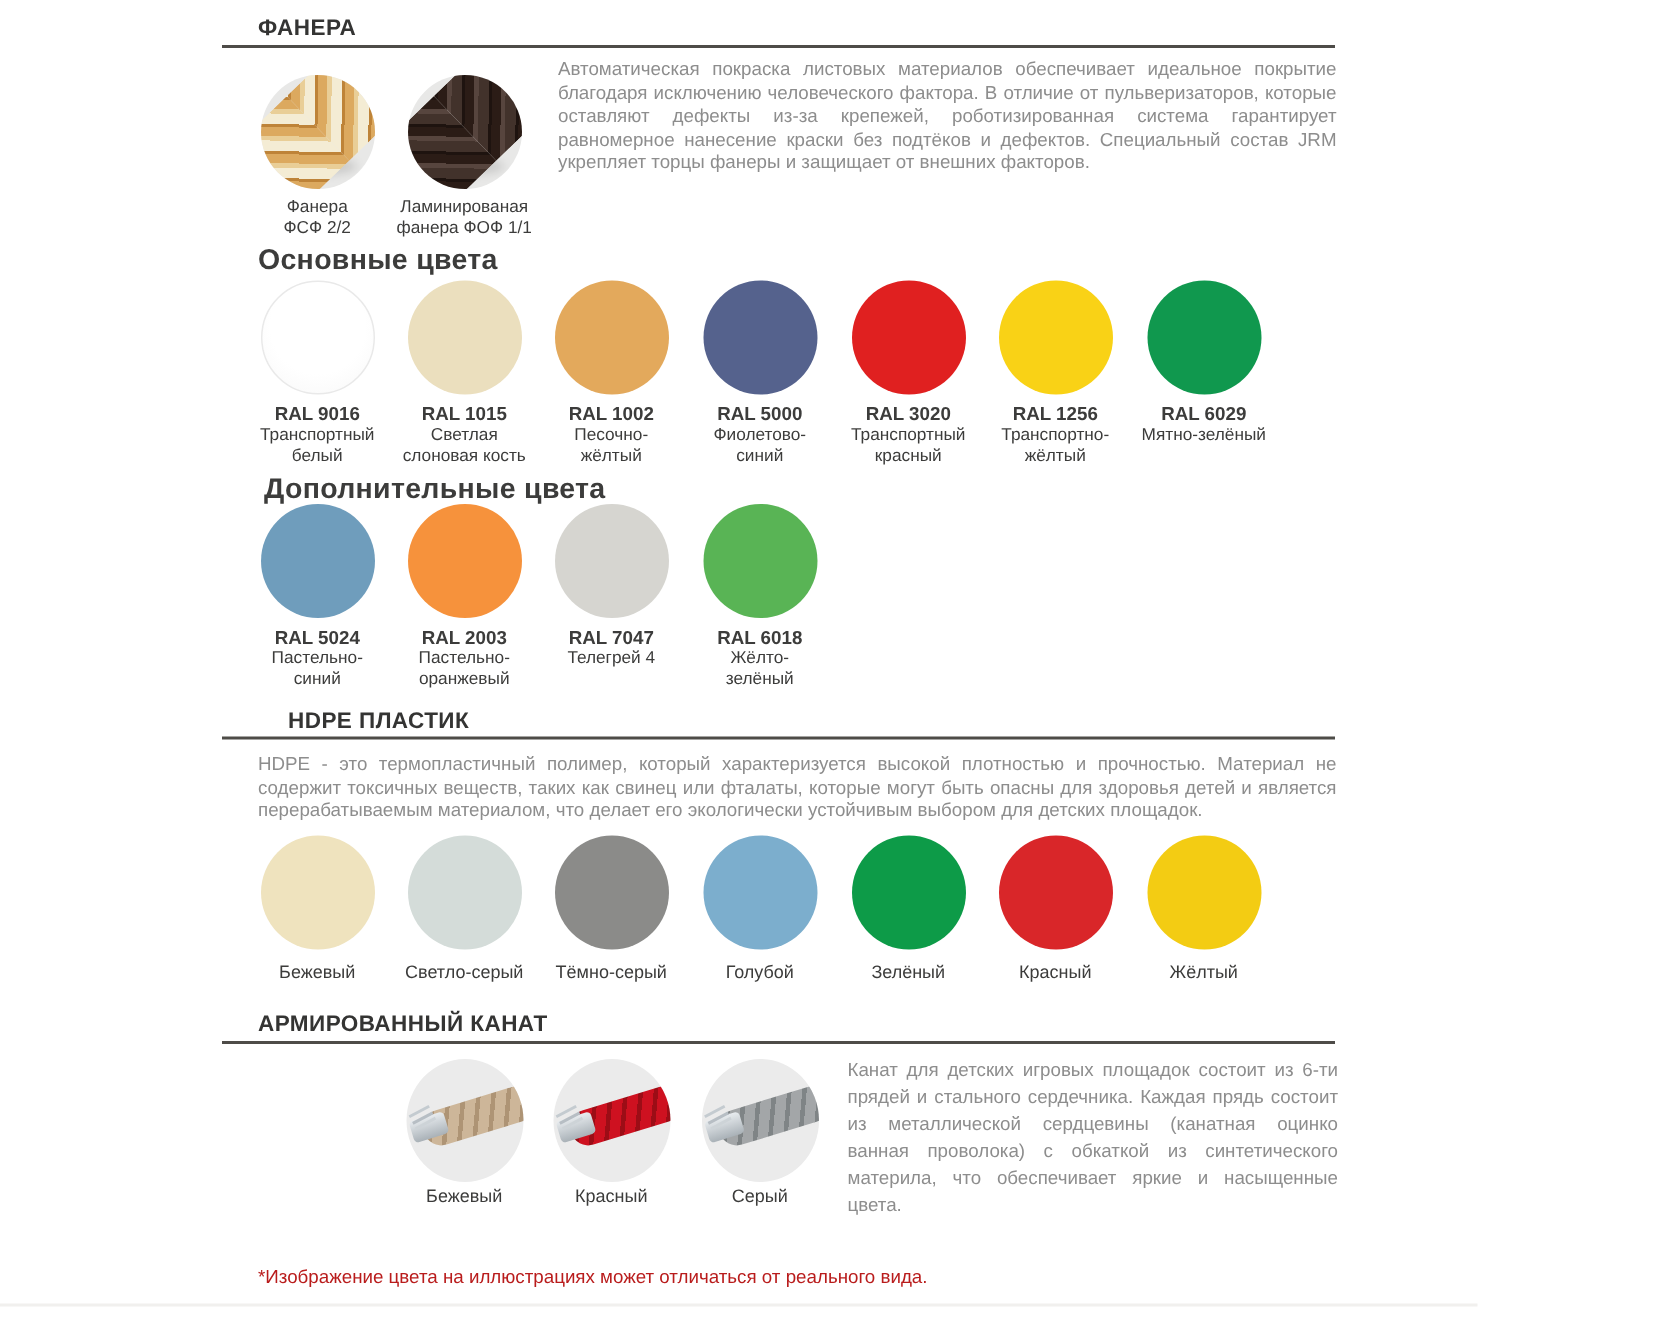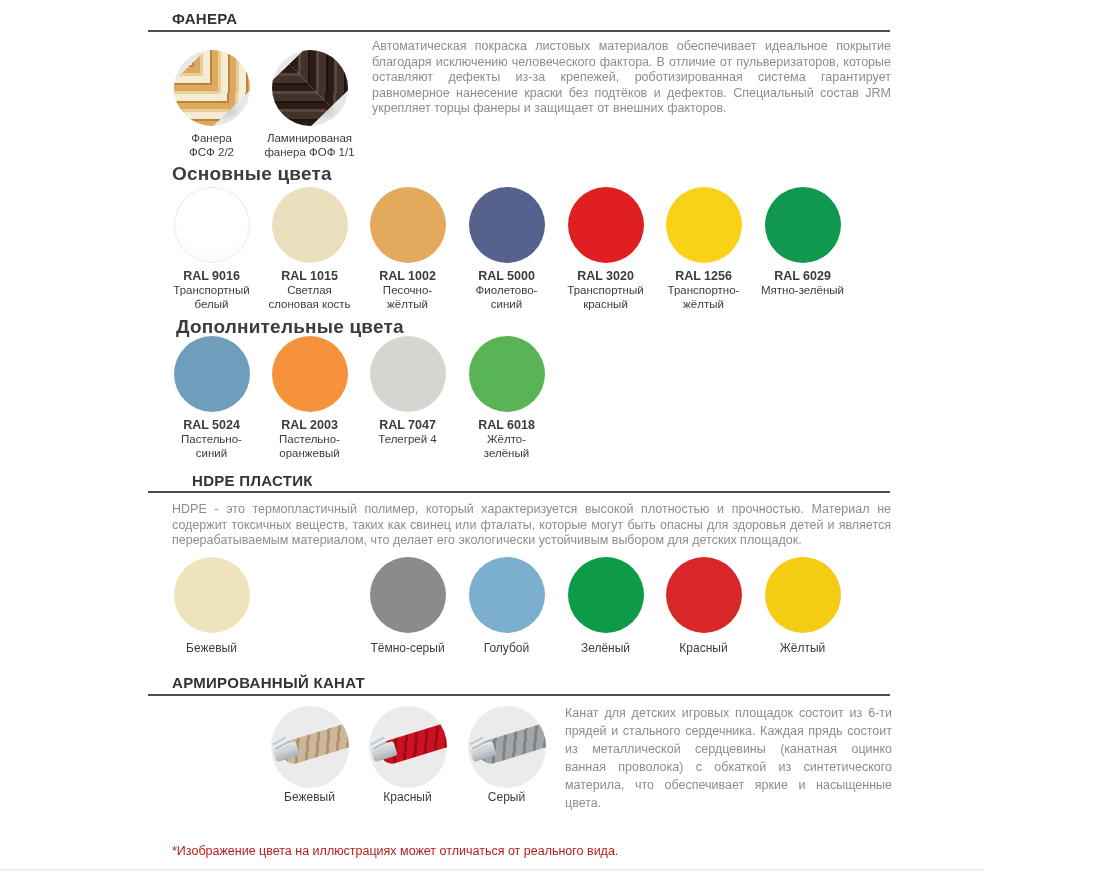--- a/index.html
+++ b/index.html
@@ -141,20 +141,24 @@
   </div>
 
   <div class="sec-title" style="left:172px; top:472px;margin-left:20px;">HDPE ПЛАСТИК</div>
   <div class="rule" style="top:491px;"></div>
   <div class="body-par" style="left:172px; top:502px; width:719px;">HDPE - это термопластичный полимер, который характеризуется высокой плотностью и прочностью. Материал не содержит токсичных веществ, таких как свинец или фталаты, которые могут быть опасны для здоровья детей и является перерабатываемым материалом, что делает его экологически устойчивым выбором для детских площадок.</div>
 
   <div class="cell" style="left:162px; top:557px;">
     <div class="dot" style="--c: #EFE3BE;"></div>
     <div class="hname">Бежевый</div>
   </div>
+  <div class="cell" style="left:260px; top:557px;">
+    <div class="dot" style="--c: #D4DCD9;"></div>
+    <div class="hname">Светло-серый</div>
+  </div>
   <div class="cell" style="left:457px; top:557px;">
     <div class="dot" style="--c: #7CAECD;"></div>
     <div class="hname">Голубой</div>
   </div>
   <div class="cell" style="left:358px; top:557px;">
     <div class="dot" style="--c: #8B8B89;"></div>
     <div class="hname">Тёмно-серый</div>
   </div>
   <div class="cell" style="left:556px; top:557px;">
     <div class="dot" style="--c: #0D9B48;"></div>

